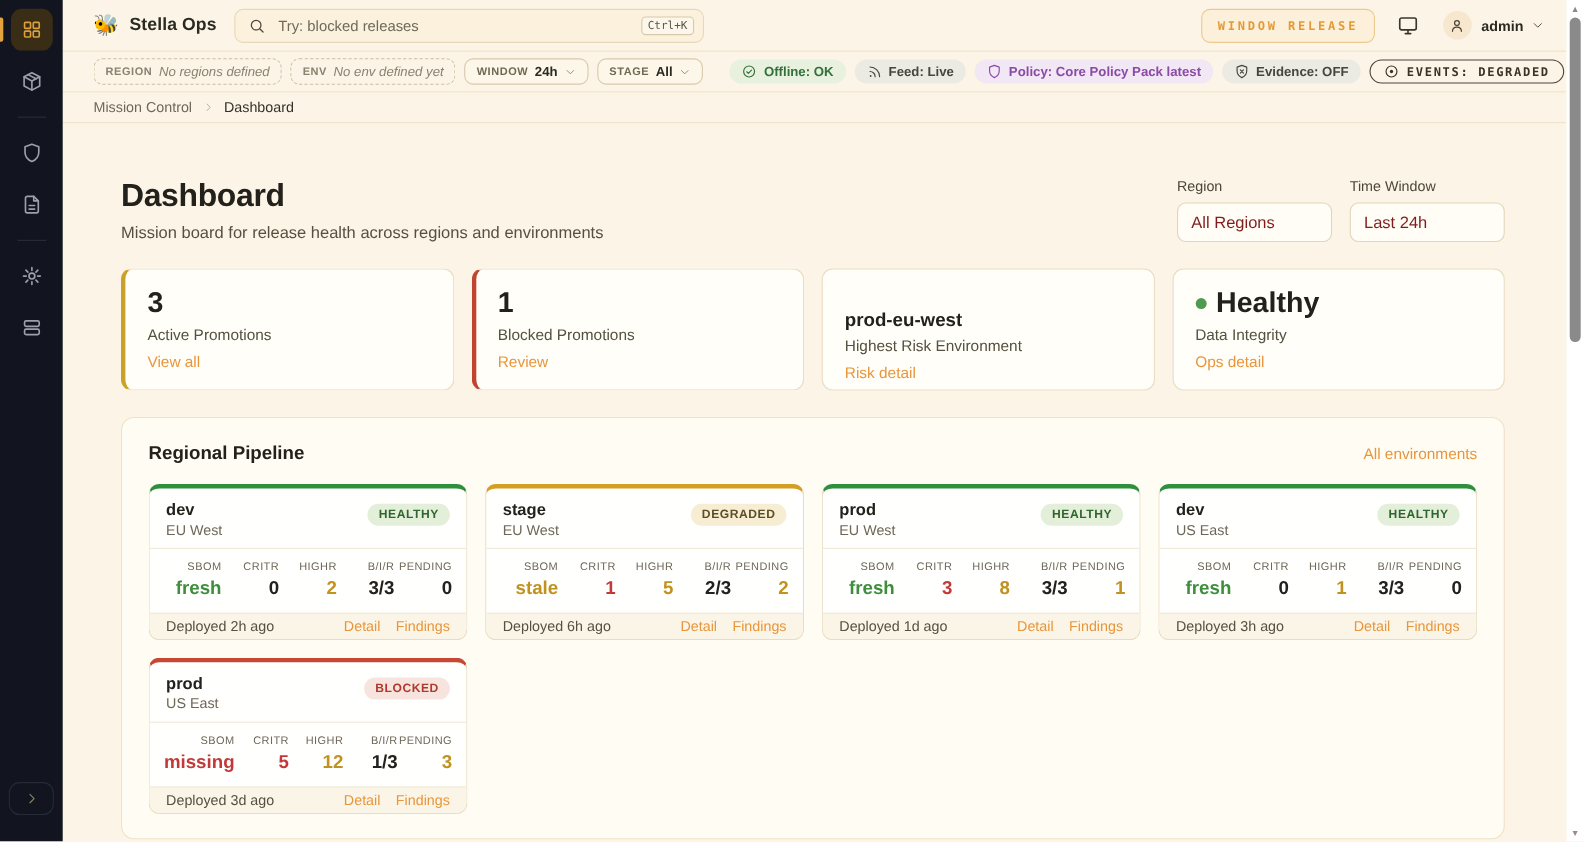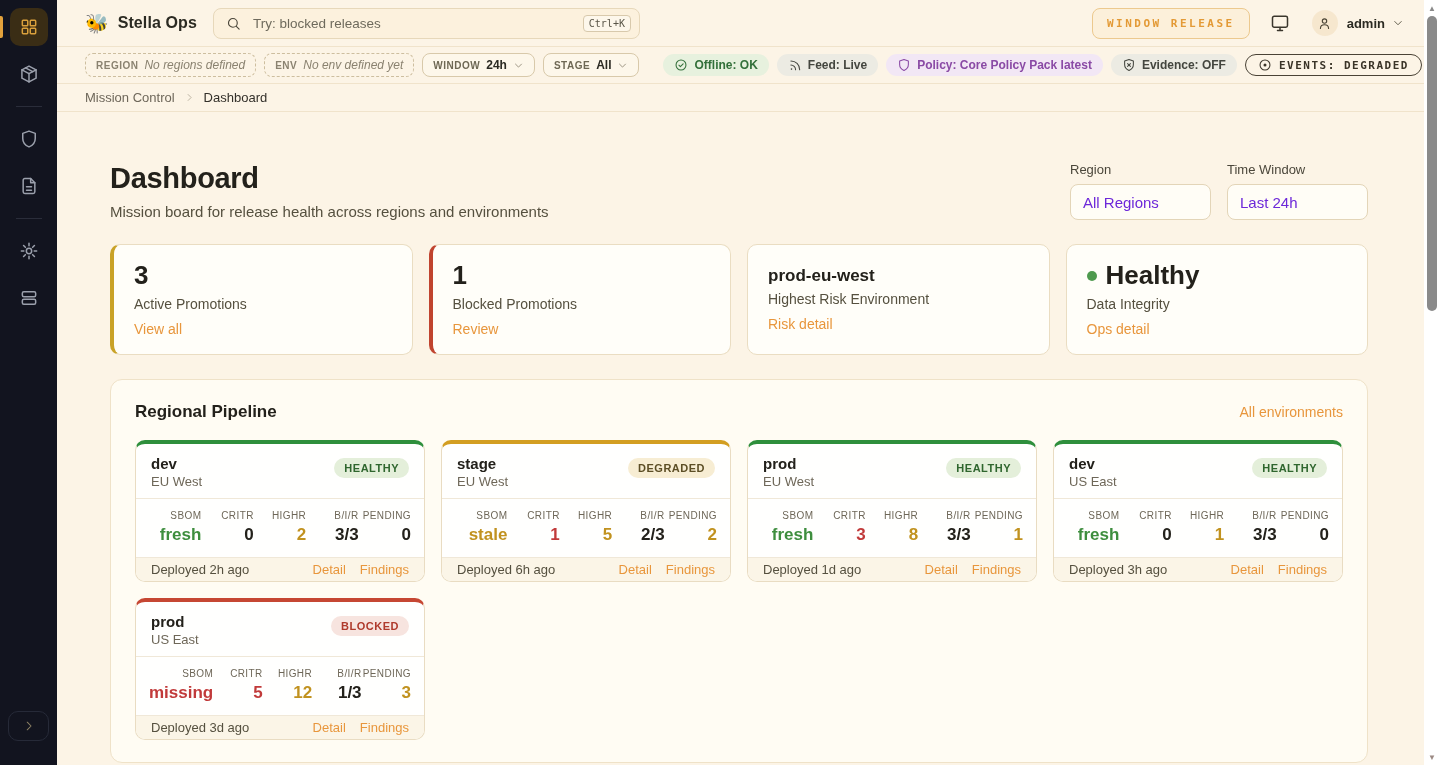--- a/index.html
+++ b/index.html
@@ -67,30 +67,30 @@
   .bc-sep svg { width:11px; height:11px; }
   .bc-current { color:#33302A; font-weight:500; }
 
   
   .content { flex:1; padding:50px 56px 0 53px; overflow:hidden; }
   .page-head { display:flex; justify-content:space-between; align-items:flex-start; }
   h1.page-title { font-size:29px; font-weight:800; color:#23211B; letter-spacing:-.3px; }
   .page-subtitle { font-size:15px; color:#55503F; margin-top:8px; }
   .filters { display:flex; gap:16px; }
   .filter label { display:block; font-size:13px; color:#4A463A; margin-bottom:7px; }
-  .filter .select { width:141px; height:36px; border:1px solid #E3D5B8; border-radius:8px; background:#FFFDF6; display:flex; align-items:center; padding:0 12px; font-size:15px; color:#6d28d9; cursor:pointer; }
+  .filter .select { width:141px; height:36px; border:1px solid #E3D5B8; border-radius:8px; background:#FFFDF6; display:flex; align-items:center; padding:0 12px; font-size:15px; color:#7f1d1d; cursor:pointer; }
 
   
   .stat-row { margin-top:24px; display:grid; grid-template-columns:repeat(4,1fr); gap:16px; }
   .stat-card { background:#FFFEF9; border:1px solid #EADDC2; border-radius:10px; padding:15px 20px; height:111px; }
   .stat-card.accent-amber { border-left:4px solid #C9A227; }
   .stat-card.accent-red { border-left:4px solid #C0442F; }
   .stat-value { font-weight:800; color:#23211B; display:flex; align-items:center; }
   .stat-value.val-lg { font-size:26px; }
-  .stat-value.val-md { font-size:17px; margin-top:6px; }
+  .stat-value.val-md { font-size:17px; margin-top:21px; }
   .status-dot { width:10px; height:10px; border-radius:50%; background:#4E9A4E; margin-right:9px; flex:none; }
   .stat-label { font-size:14px; color:#55503F; margin-top:5px; }
   .stat-link { font-size:14px; color:#E8963C; margin-top:9px; cursor:pointer; display:inline-block;text-align:center; }
 
   
   .panel { margin-top:24px; background:#FFFCF3; border:1px solid #EFE2C8; border-radius:12px; padding:22px 24px; }
   .panel-head { display:flex; justify-content:space-between; align-items:center; }
   .panel-title { font-size:17px; font-weight:700; color:#23211B; }
   .panel-link { font-size:14px; color:#E8963C; cursor:pointer; }
   .pipeline-grid { margin-top:18px; display:grid; grid-template-columns:repeat(4,1fr); gap:16px; }

